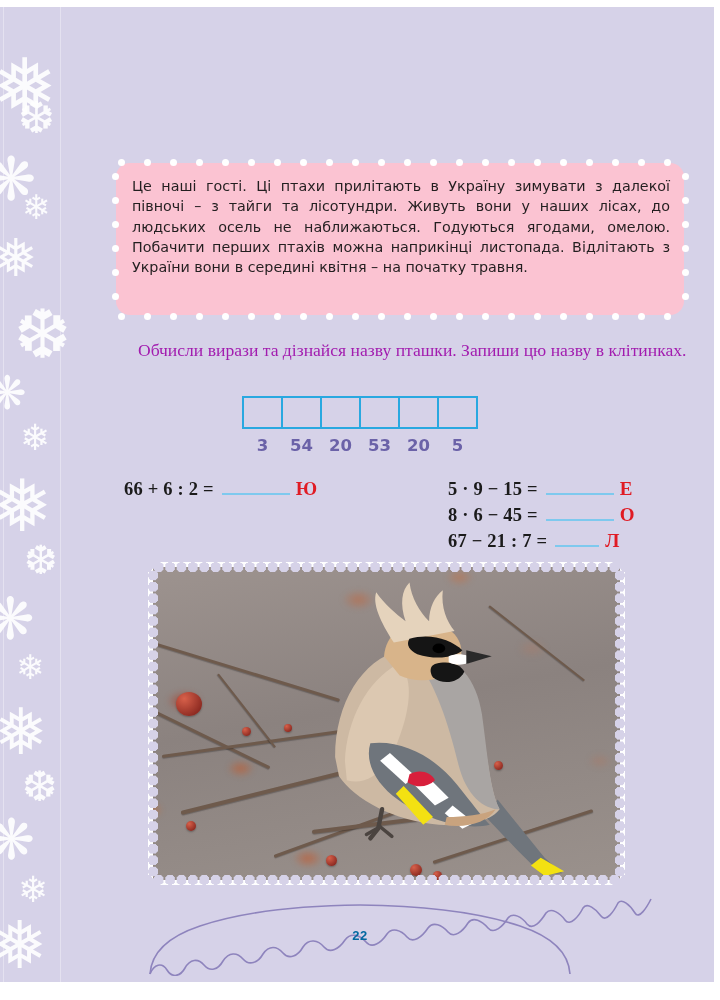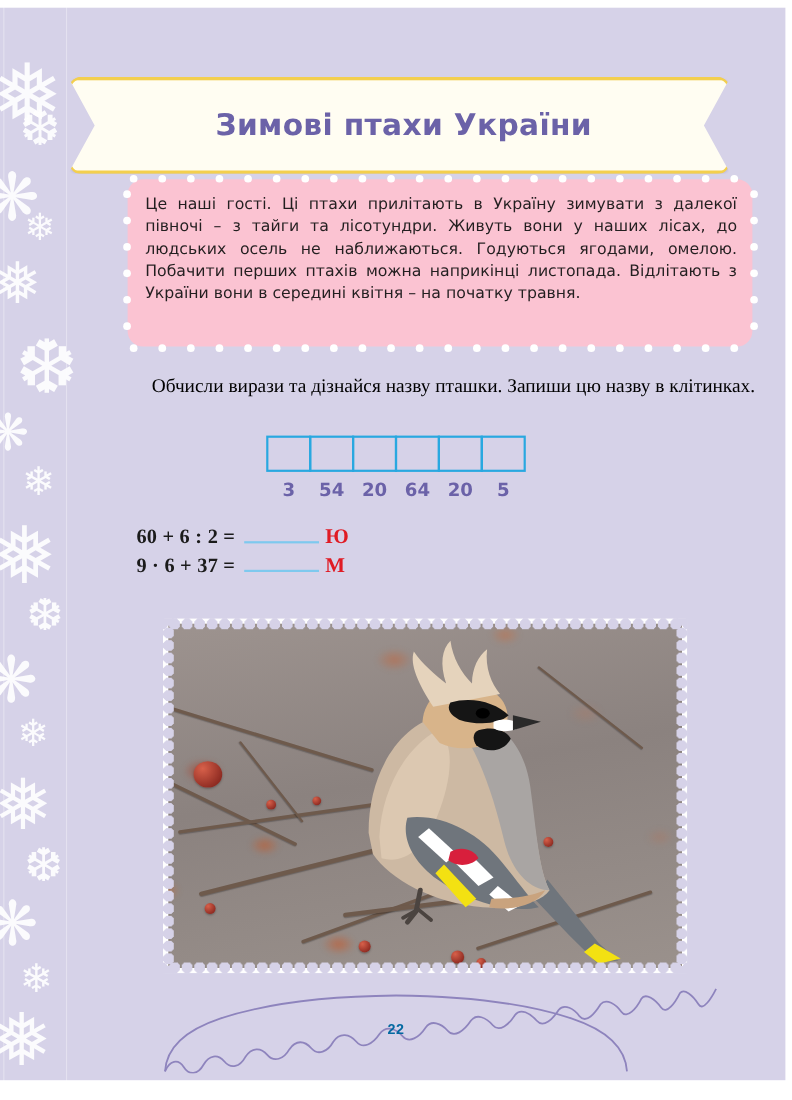--- a/index.html
+++ b/index.html
@@ -151,21 +151,21 @@
 
   
   #task {
     position: absolute;
     left: 104px;
     top: 338px;
     width: 590px;
     font-family: "Liberation Serif", serif;
     font-size: 17.6px;
     line-height: 25px;
-    color: #000000;
+    color: #a21caf;
     text-indent: 34px;
     z-index: 10;
   }
 
   
   #grid-wrap {
     position: absolute;
     left: 0;
     top: 396px;
     width: 720px;
@@ -351,25 +351,20 @@
     <div class="flake" style="left:24px;  top:540px; font-size:40px;">❆</div>
     <div class="flake" style="left:-14px; top:590px; font-size:58px;">❋</div>
     <div class="flake" style="left:16px;  top:650px; font-size:34px;">❄</div>
     <div class="flake" style="left:-6px;  top:700px; font-size:64px;">❅</div>
     <div class="flake" style="left:22px;  top:766px; font-size:42px;">❆</div>
     <div class="flake" style="left:-12px; top:812px; font-size:56px;">❋</div>
     <div class="flake" style="left:18px;  top:872px; font-size:36px;">❄</div>
     <div class="flake" style="left:-8px;  top:912px; font-size:66px;">❅</div>
   </div>
 
-  <div id="banner">
-    <div class="ribbon"></div>
-    <div class="ribbon-outline"></div>
-    <div id="banner-title">Зимові птахи України</div>
-  </div>
 
   <div id="info-box">
     <div class="pink"></div>
     <div class="dots" id="info-dots">
         <div class="dot" style="left: 6.5px; top: 0.5px;"></div>
         <div class="dot" style="left: 6.5px; top: 154.5px;"></div>
         <div class="dot" style="left: 32.5px; top: 0.5px;"></div>
         <div class="dot" style="left: 32.5px; top: 154.5px;"></div>
         <div class="dot" style="left: 58.5px; top: 0.5px;"></div>
         <div class="dot" style="left: 58.5px; top: 154.5px;"></div>
@@ -435,37 +430,49 @@
         <div class="cell"></div>
         <div class="cell"></div>
         <div class="cell"></div>
         <div class="cell"></div>
         <div class="cell"></div>
       </div>
     <div id="grid-nums">
         <div class="num">3</div>
         <div class="num">54</div>
         <div class="num">20</div>
-        <div class="num">64</div>
+        <div class="num">53</div>
         <div class="num">20</div>
         <div class="num">5</div>
       </div>
   </div>
 
   <div id="expr">
     <div class="expr-col left" id="expr-left">
         <div class="expr-row">
-          <span class="eq">60 + 6 : 2 =</span>
+          <span class="eq">66 + 6 : 2 =</span>
           <span class="blank w1"></span>
           <span class="letter">Ю</span>
         </div>
+      </div>
+    <div class="expr-col right" id="expr-right">
         <div class="expr-row">
-          <span class="eq">9 · 6 + 37 =</span>
+          <span class="eq">5 · 9 − 15 =</span>
+          <span class="blank w1"></span>
+          <span class="letter">Е</span>
+        </div>
+        <div class="expr-row">
+          <span class="eq">8 · 6 − 45 =</span>
           <span class="blank w2"></span>
-          <span class="letter">М</span>
+          <span class="letter">О</span>
+        </div>
+        <div class="expr-row">
+          <span class="eq">67 − 21 : 7 =</span>
+          <span class="blank w3"></span>
+          <span class="letter">Л</span>
         </div>
       </div>
   </div>
 
   <div id="photo">
     <div id="photo-inner">
       <div class="bg"></div>
 
       <div class="twig" style="left:-4%;  top:22%; width:46%; height:3.4px; transform:rotate(17deg);"></div>
       <div class="twig" style="left:-2%;  top:44%; width:30%; height:2.6px; transform:rotate(26deg);"></div>

